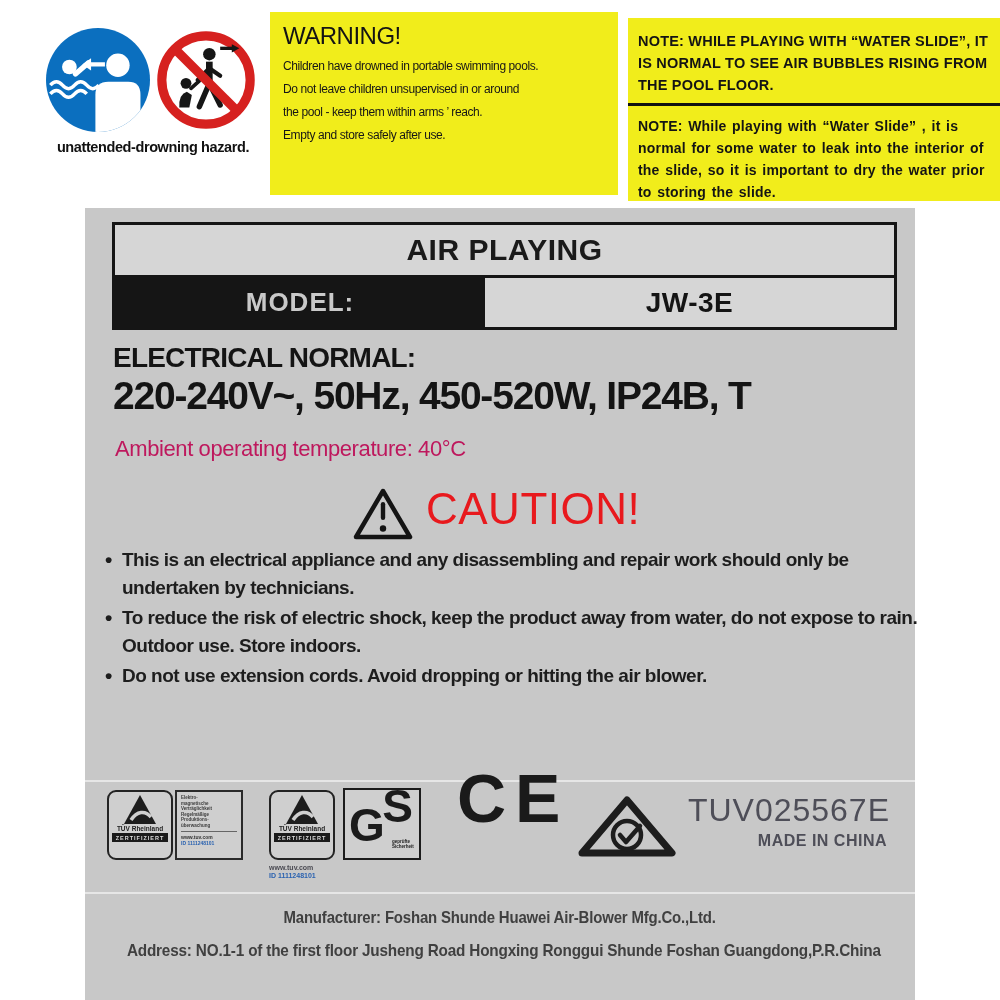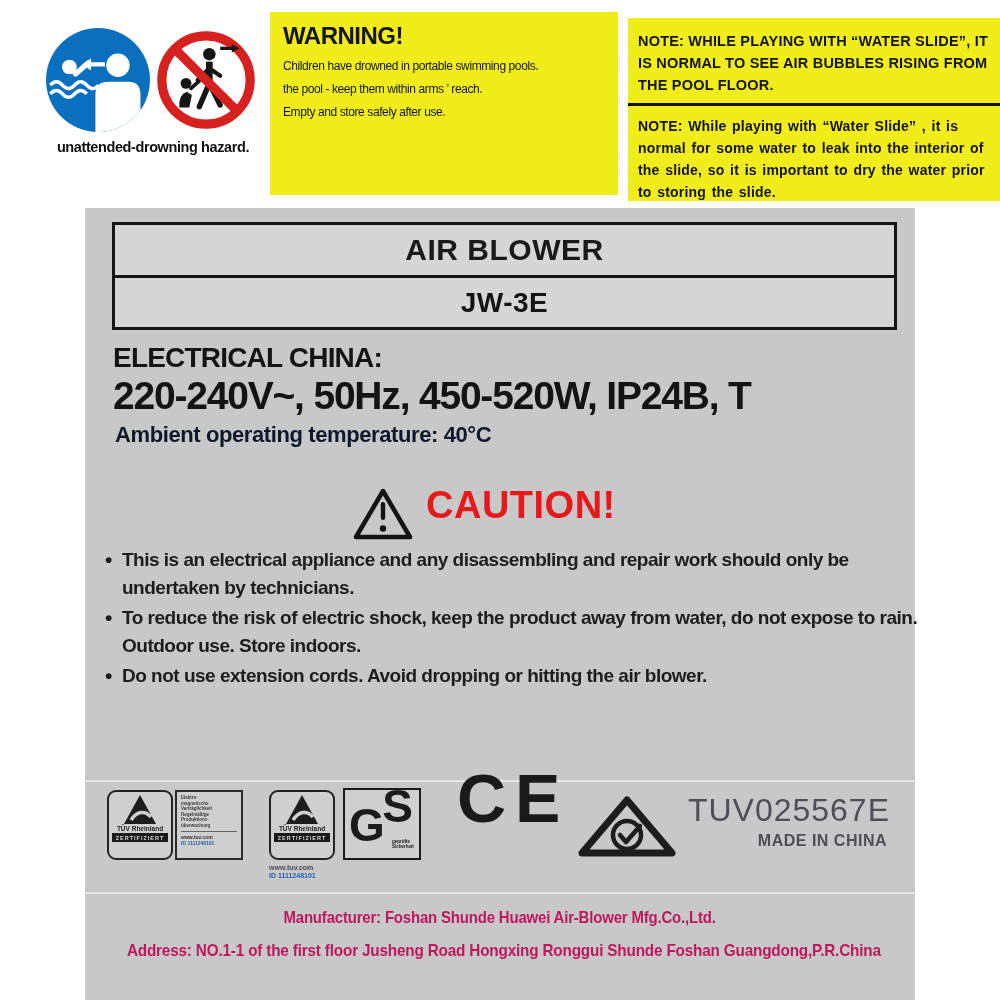--- a/index.html
+++ b/index.html
@@ -10,21 +10,21 @@
   
   .pool-signs { position:absolute; left:40px; top:20px; width:230px; height:112px; }
   .sign-blue { position:absolute; left:6px; top:8px; }
   .sign-red  { position:absolute; left:116px; top:10px; }
   .pool-caption { position:absolute; left:8px; top:136px; width:290px; text-align:center;
                   font-weight:bold; font-size:14.5px; line-height:22px; letter-spacing:-0.4px; color:#111; }
 
   
   .warn-box { position:absolute; left:270px; top:12px; width:348px; height:183px;
               background:var(--yellow); padding:10px 13px 8px 13px; }
-  .warn-title { font-size:24px; font-weight:bold; color:#141414; letter-spacing:-0.5px; margin-bottom:5px; }
+  .warn-title { font-size:24px; font-weight:normal; color:#141414; letter-spacing:-0.5px; margin-bottom:5px; }
   .warn-line { font-size:12px; line-height:23px; letter-spacing:-0.4px; color:#161616; }
 
   
   .note-box { position:absolute; left:628px; top:12px; width:372px; height:183px; background:var(--yellow);margin-top:6px; }
   .note1 { padding:12px 10px 8px 10px; border-bottom:3px solid #111;
            font-size:14.5px; font-weight:bold; line-height:22px; letter-spacing:0.2px; color:#141414; height:88px; }
   .note2 { padding:9px 10px 6px 10px; font-size:14px; font-weight:bold; line-height:22px;
            letter-spacing:0.2px; word-spacing:1.5px; color:#141414; }
 
   
@@ -35,24 +35,24 @@
   .hdr-row1 { height:53px; border-bottom:3px solid #151515; display:flex; align-items:center; justify-content:center;
               font-size:30px; font-weight:bold; letter-spacing:0.5px; color:#1a1a1a; }
   .hdr-row2 { height:49px; display:flex; }
   .hdr-model { width:47.5%; background:#151515; color:#c9c9c9; display:flex; align-items:center; justify-content:center;
                font-size:26px; font-weight:bold; letter-spacing:1px; }
   .hdr-value { flex:1; display:flex; align-items:center; justify-content:center;
                font-size:28px; font-weight:bold; color:#141414; letter-spacing:0.5px; }
 
   .elec-h { position:absolute; left:28px; top:134px; font-size:28px; font-weight:bold; letter-spacing:-0.8px; color:#141414; }
   .elec-v { position:absolute; left:28px; top:166px; font-size:39px; font-weight:bold; letter-spacing:-1.2px; color:#141414; white-space:nowrap; }
-  .ambient { position:absolute; left:30px; top:214px; font-size:22px; font-weight:bold; letter-spacing:-0.4px; color:#0f172a; }
+  .ambient { position:absolute; left:30px; top:228px; font-size:22px; font-weight:normal; letter-spacing:-0.4px; color:#be185d; }
 
   .caution-tri { position:absolute; left:268px; top:278px; }
-  .caution-title { position:absolute; left:341px; top:276px; font-size:38px; font-weight:bold;
+  .caution-title { position:absolute; left:341px; top:276px; font-size:44px; font-weight:normal;
                    letter-spacing:0.5px; color:var(--red); }
 
   .bullets { position:absolute; left:20px; top:338px; width:814px; list-style:none; }
   .bullet { position:relative; padding-left:17px; font-size:19px; font-weight:bold; line-height:28px;
             letter-spacing:-0.5px; color:#1d1d1d; margin-bottom:2px; }
   .bullet::before { content:"\2022"; position:absolute; left:0; top:0; font-size:21px; }
 
   .sep { position:absolute; left:0; width:100%; height:2px; background:#e6e6e6; }
   .sep1 { top:572px; } .sep2 { top:684px; }
 
@@ -81,21 +81,21 @@
   .gs-sub { position:absolute; right:3px; bottom:9px; width:24px; font-size:4.5px; line-height:5px;
             font-weight:bold; color:#1b1b1b; text-align:left; }
 
   .ce-mark { position:absolute; left:372px; top:556px; font-size:68px; font-weight:bold; color:#1a1a1a;
              letter-spacing:9px; line-height:1; }
   .rcm-mark { position:absolute; left:490px; top:586px; }
 
   .cert-num { position:absolute; right:25px; top:584px; font-size:32px; letter-spacing:1px; color:#4e4e58; }
   .made-in  { position:absolute; right:28px; top:624px; font-size:16px; font-weight:bold; letter-spacing:0.5px; color:#4e4e58; }
 
-  .footer-line { position:absolute; left:0; width:100%; text-align:center; white-space:nowrap; color:#be185d;text-decoration:underline; }
+  .footer-line { position:absolute; left:0; width:100%; text-align:center; white-space:nowrap; color:#404040;text-decoration:underline; }
   .manufacturer { top:700px; font-size:17px; font-weight:bold; }
   .manufacturer span, .address span { display:inline-block; letter-spacing:-0.2px; }
   .manufacturer span { transform:scaleX(0.88); }
   .address { top:733px; font-size:17px; font-weight:bold; }
   .address span { transform:scaleX(0.90); }
 </style>
 </head>
 <body>
 
 <div id="canvas" style="--yellow:#f1ed1b; --red:#e8191d;">
@@ -135,39 +135,41 @@
       <line x1="23" y1="23" x2="97" y2="97" stroke="#d6211f" stroke-width="11"></line>
     </svg>
   </div>
   <div class="pool-caption">
     <div>unattended-drowning hazard.</div>
   </div>
 
   <div class="warn-box">
     <div class="warn-title">WARNING!</div>
     <div class="warn-line">Children have drowned in portable swimming pools.</div>
+    <div class="warn-line">Do not leave children unsupervised in or around</div>
     <div class="warn-line">the pool - keep them within arms ’ reach.</div>
     <div class="warn-line">Empty and store safely after use.</div>
   </div>
 
   <div class="note-box">
     <div class="note1"><span>NOTE:</span><span> WHILE PLAYING WITH “WATER SLIDE”, IT IS NORMAL TO SEE AIR BUBBLES RISING FROM THE POOL FLOOR.</span></div>
     <div class="note2"><span>NOTE:</span><span> While playing with “Water Slide” , it is normal for some water to leak into the interior of the slide, so it is important to dry the water prior to storing the slide.</span></div>
   </div>
 
   <div class="label">
 
     <div class="hdr-table">
-      <div class="hdr-row1">AIR BLOWER</div>
+      <div class="hdr-row1">AIR PLAYING</div>
       <div class="hdr-row2">
+        <div class="hdr-model">MODEL:</div>
         <div class="hdr-value">JW-3E</div>
       </div>
     </div>
 
-    <div class="elec-h">ELECTRICAL CHINA:</div>
+    <div class="elec-h">ELECTRICAL NORMAL:</div>
     <div class="elec-v">220-240V~, 50Hz, 450-520W, IP24B, T</div>
     <div class="ambient">Ambient operating temperature: 40°C</div>
 
     <svg class="caution-tri" width="60" height="56" viewBox="0 0 60 54">
       <path d="M30,4 L57,50 L3,50 Z" fill="none" stroke="#141414" stroke-width="4.5" stroke-linejoin="round"></path>
       <rect x="27.8" y="15" width="4.4" height="18" rx="2.2" fill="#141414"></rect>
       <circle cx="30" cy="41.5" r="3.2" fill="#141414"></circle>
     </svg>
     <div class="caution-title">CAUTION!</div>
 

